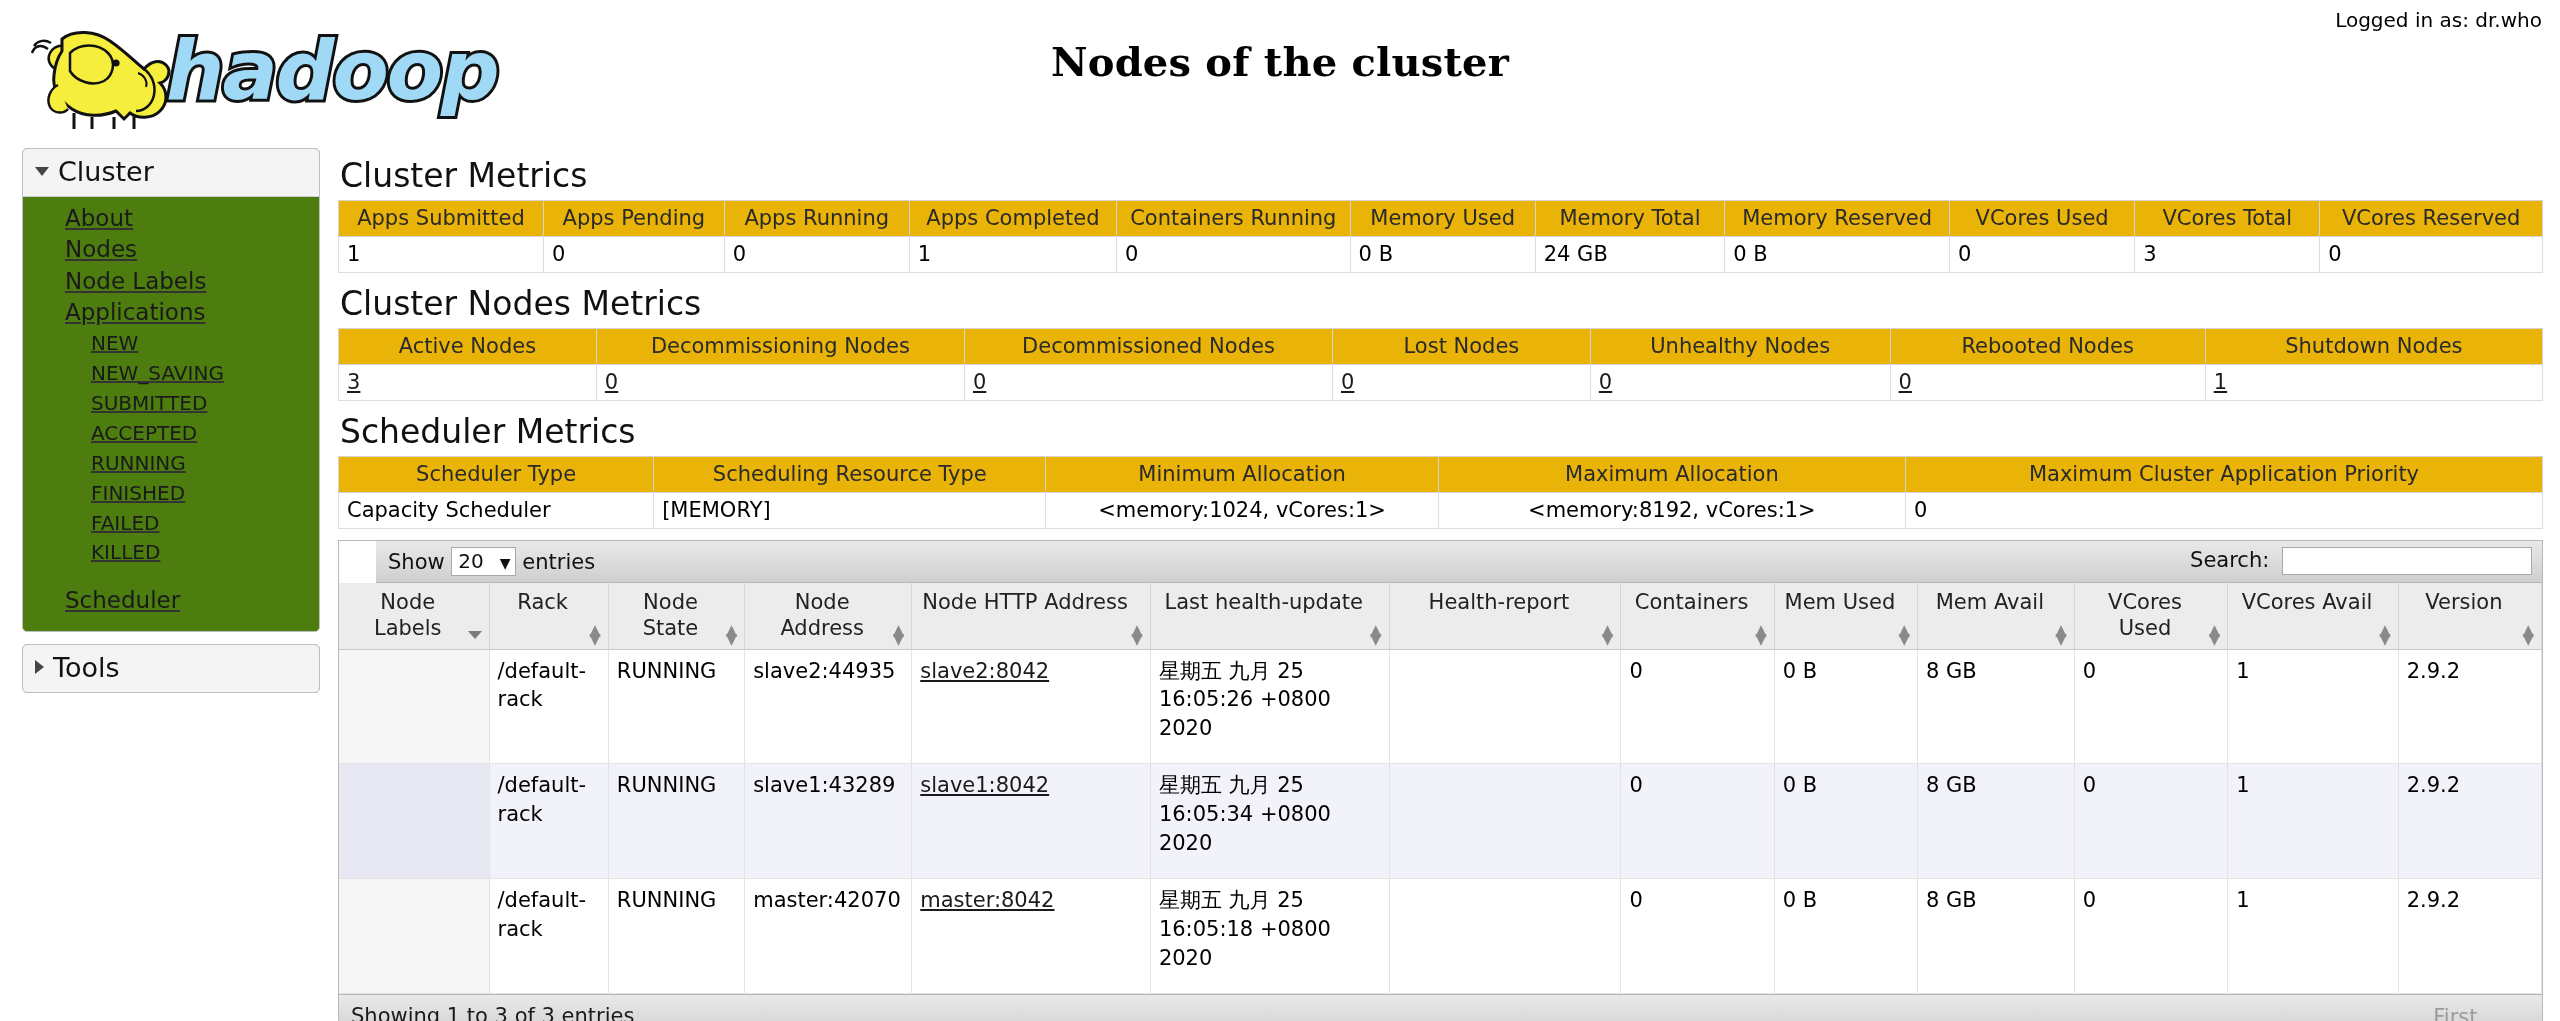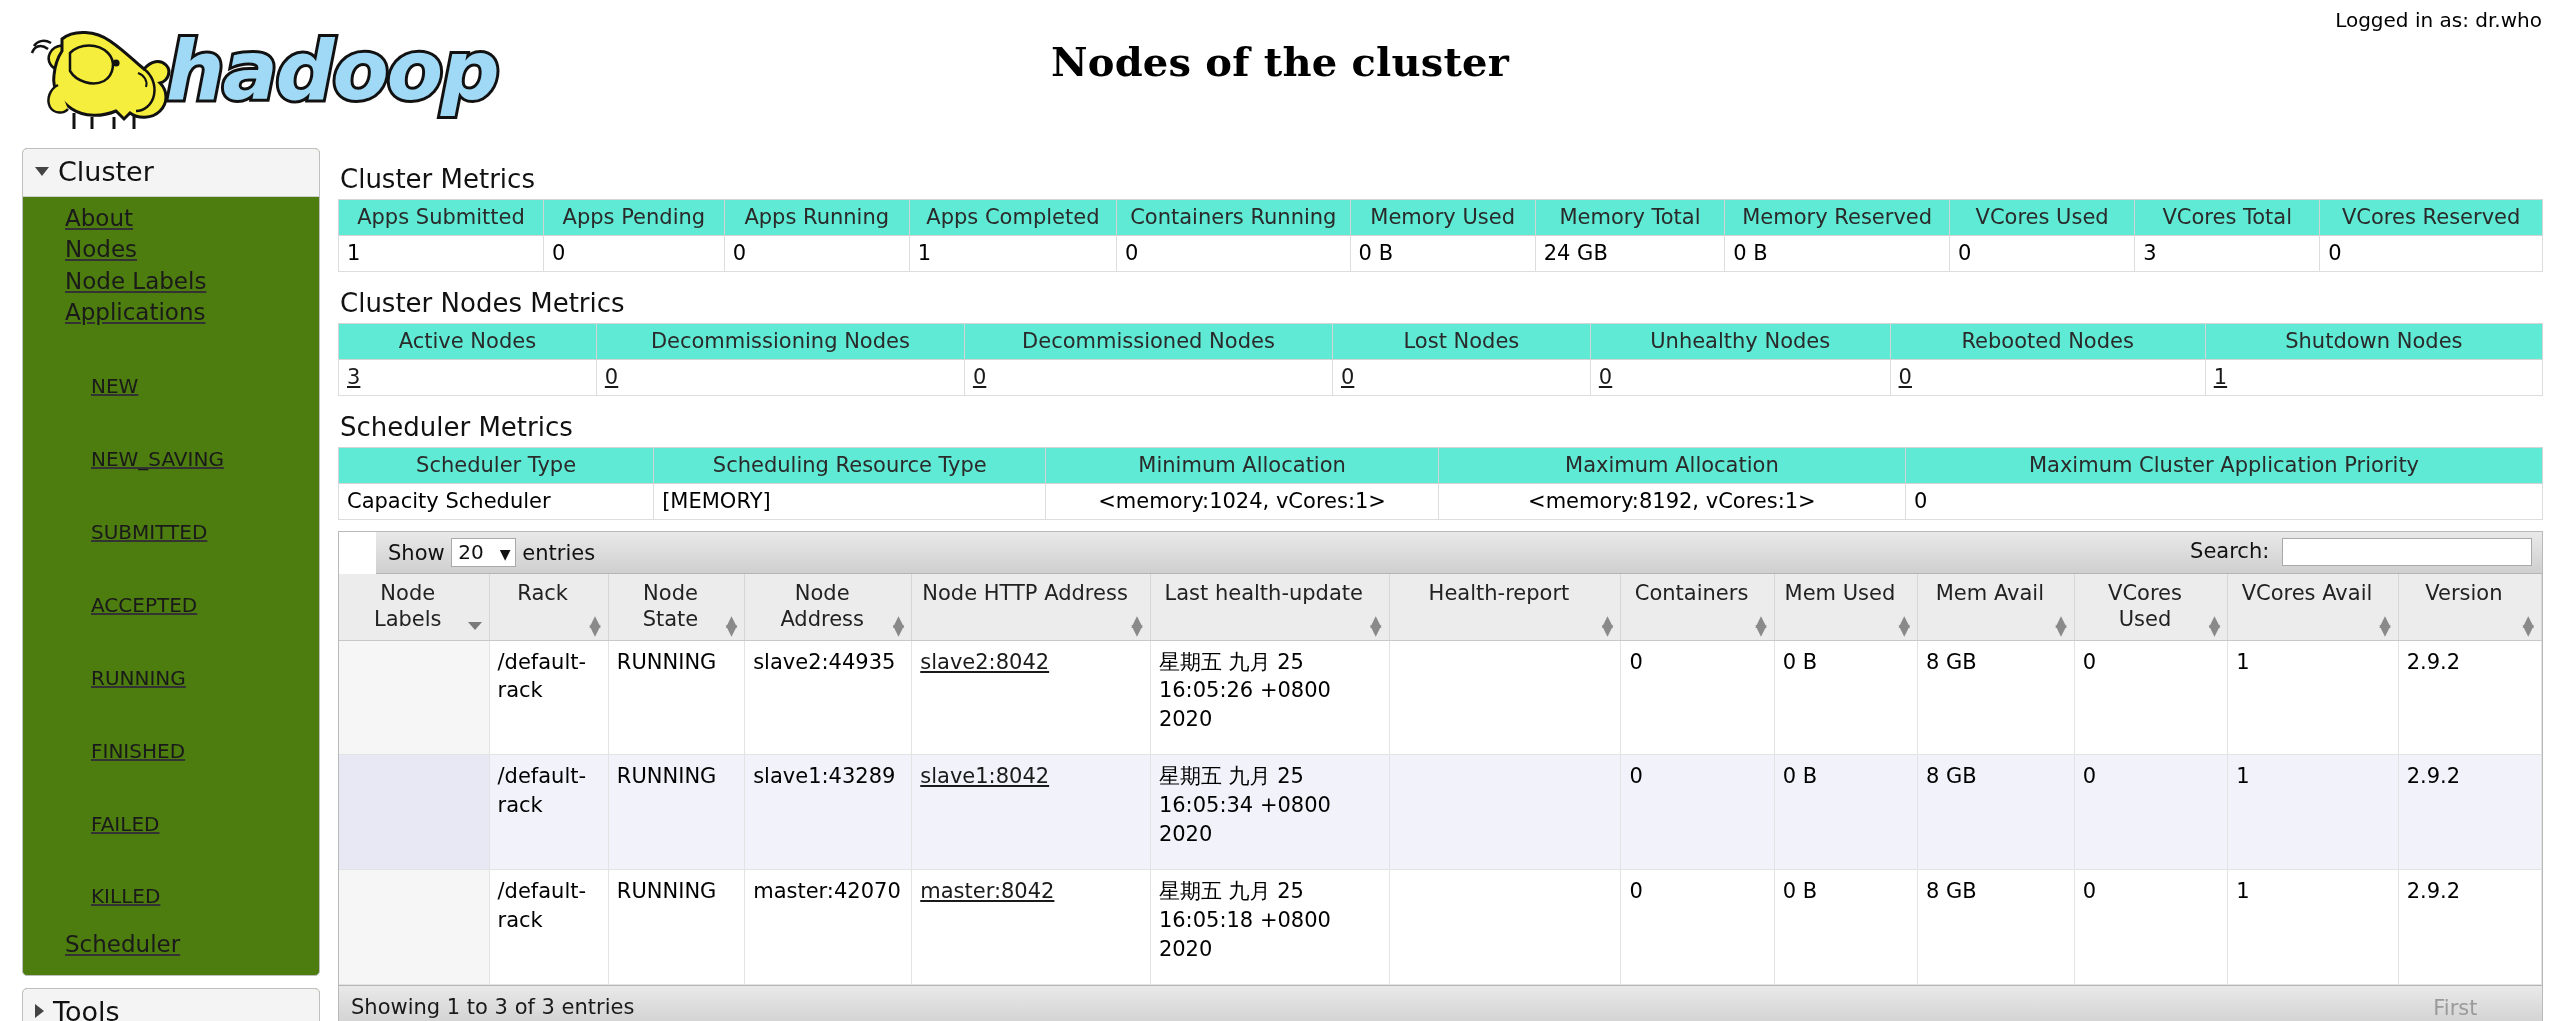--- a/index.html
+++ b/index.html
@@ -56,47 +56,47 @@
     display: inline-block; width: 0; height: 0; margin-right: 9px;
     vertical-align: middle; position: relative; top: -2px;
   }
   .tri-down { border-left: 7px solid transparent; border-right: 7px solid transparent; border-top: 9px solid #444; }
   .tri-right { border-top: 7px solid transparent; border-bottom: 7px solid transparent; border-left: 9px solid #444; }
 
   .panel-body { padding: 6px 0 14px 0; }
   .nav-list { list-style: none; margin: 0; padding: 0; }
   .nav-list li { line-height: 1.36; }
   .nav-l1 { padding-left: 42px; }
-  .nav-l2 { padding-left: 68px; margin-top: 43px; }
+  .nav-l2 { padding-left: 68px; }
   .nav-gap { height: 18px; }
   a.navlink {
     color: #1a1a1a; text-decoration: underline;
     font-size: 23px;
     text-decoration-color: #333;
   }
   a.navlink.small { font-size: 20px; }
 
   
   #main { position: absolute; left: 338px; top: 0; width: 2205px; }
 
   .section-title {
-    font-size: 26px;
-    margin: 16px 0 5px 2px;
+    font-size: 33px;
+    margin: 8px 0 5px 2px;
     color: #111;
   }
 
   table.metrics {
     width: 100%;
     border-collapse: collapse;
     border: 1px solid #cccccc;
     margin-bottom: 11px;
     table-layout: fixed;
   }
   table.metrics th {
-    background: #5eead4;
+    background: #eab308;
     border: 1px solid #d4d4d4;
     font-weight: normal;
     font-size: 21px;
     color: #2a2a2a;
     padding: 5px 6px 6px;
   }
   table.metrics td {
     border: 1px solid #dddddd;
     background: #ffffff;
     font-size: 21px;

